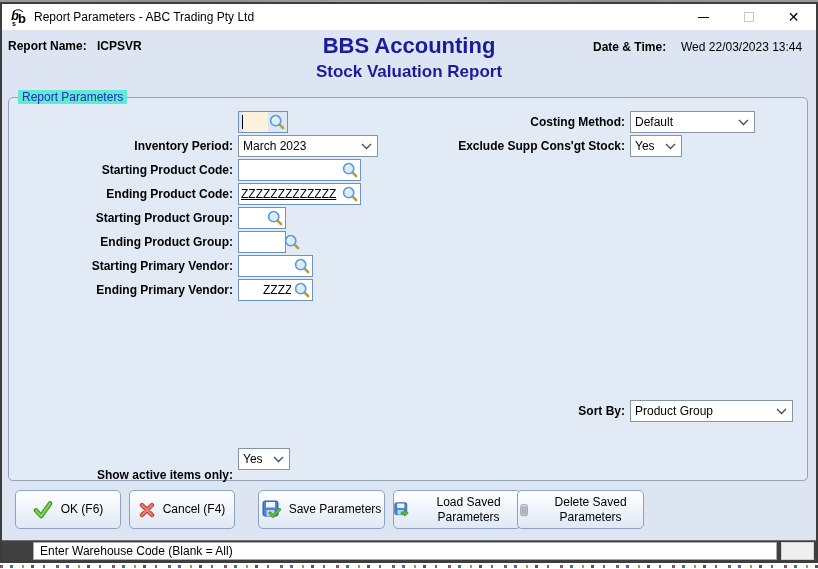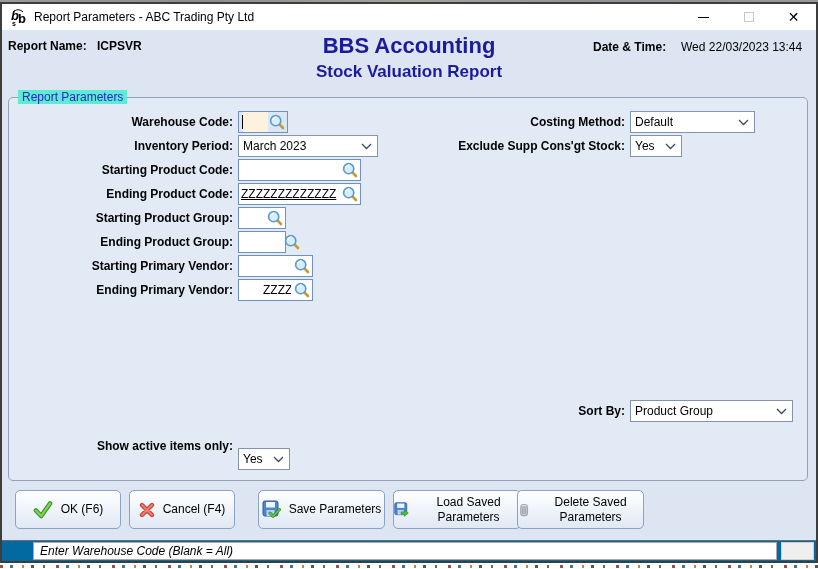--- a/index.html
+++ b/index.html
@@ -51,21 +51,21 @@
   .combo { position:absolute; height:22px; border:1px solid #8494aa; background:#fff; display:flex; align-items:center; justify-content:space-between; padding:0 5px 0 4px; cursor:default; }
   .combo .cval { font-size:12px; color:#000; white-space:nowrap; }
 
   
   .btn { position:absolute; top:490px; height:39px; border:1px solid #8ba2c2; border-radius:5px;
     background:linear-gradient(180deg,#ffffff,#eef3fa 55%,#dfe8f4); display:flex; align-items:center; justify-content:center; gap:8px; cursor:default; }
   .btn .blabel { font-size:12px; color:#000; text-align:center; line-height:1.25; }
 
   
   .status-topline { position:absolute; left:2px; top:540px; width:814px; height:1px; background:#6e6e6e; }
-  .statusbar { position:absolute; left:2px; top:541px; width:814px; height:20px; background:#0369a1;font-style:italic; }
+  .statusbar { position:absolute; left:2px; top:541px; width:814px; height:20px; background:#404040; }
   .status-msgbox { position:absolute; left:31px; top:1px; width:744px; height:18px; background:#fff; border:1px solid #a9a9a9; display:flex; align-items:center; }
   .status-msgbox span { font-size:12px; color:#000; padding-left:6px; white-space:nowrap; }
   .status-rightbox { position:absolute; left:779px; top:1px; width:33px; height:18px; background:#efefef; border:1px solid #cfcfcf; }
 
   .caret { display:inline-block; width:1px; height:14px; background:#000; margin-left:3px; flex:0 0 auto; }
 </style>
 </head>
 <body>
 
 <div class="screen">
@@ -104,21 +104,20 @@
   <div class="hdr-label" style="left:8px;top:39px;">Report Name:</div>
   <div class="hdr-value" style="left:97px;top:39px;font-weight:bold;">ICPSVR</div>
   <div class="app-title">BBS Accounting</div>
   <div class="report-title">Stock Valuation Report</div>
   <div class="hdr-label" style="left:593px;top:40px;">Date &amp; Time:</div>
   <div class="hdr-value" style="left:681px;top:40px;">Wed 22/03/2023 13:44</div>
 
   <div class="groupbox"></div>
   <div class="group-label">Report Parameters</div>
 
-  <div class="flabel lcol" style="top:111px;">Warehouse Code:</div>
   <div class="flabel lcol" style="top:135px;">Inventory Period:</div>
   <div class="flabel lcol" style="top:159px;">Starting Product Code:</div>
   <div class="flabel lcol" style="top:183px;">Ending Product Code:</div>
   <div class="flabel lcol" style="top:207px;">Starting Product Group:</div>
   <div class="flabel lcol" style="top:231px;">Ending Product Group:</div>
   <div class="flabel lcol" style="top:255px;">Starting Primary Vendor:</div>
   <div class="flabel lcol" style="top:279px;">Ending Primary Vendor:</div>
 
   <div class="lookup cream" style="left:238px;top:111px;width:50px;">
     <span class="caret"></span>
@@ -205,21 +204,21 @@
   </div>
 
   <div class="flabel rcol" style="top:400px;">Sort By:</div>
   <div class="combo" style="left:630px;top:400px;width:163px;">
     <span class="cval">Product Group</span>
     <svg width="11" height="7" viewBox="0 0 11 7">
         <polyline points="1,1 5.5,5.5 10,1" fill="none" stroke="#3c4c5e" stroke-width="1.3"></polyline>
       </svg>
   </div>
 
-  <div class="flabel lcol" style="top:435px;">Show active items only:</div>
+  <div class="flabel lcol" style="top:464px;">Show active items only:</div>
   <div class="combo" style="left:238px;top:448px;width:52px;">
     <span class="cval">Yes</span>
     <svg width="11" height="7" viewBox="0 0 11 7">
         <polyline points="1,1 5.5,5.5 10,1" fill="none" stroke="#3c4c5e" stroke-width="1.3"></polyline>
       </svg>
   </div>
 
   <div class="btn" style="left:15px;width:106px;">
     <svg width="20" height="18" viewBox="0 0 20 18">
       <path d="M3 9.5 l5.2 5.5 L17 2.5" fill="none" stroke="#3f9428" stroke-width="4.6" stroke-linecap="round" stroke-linejoin="round"></path>

